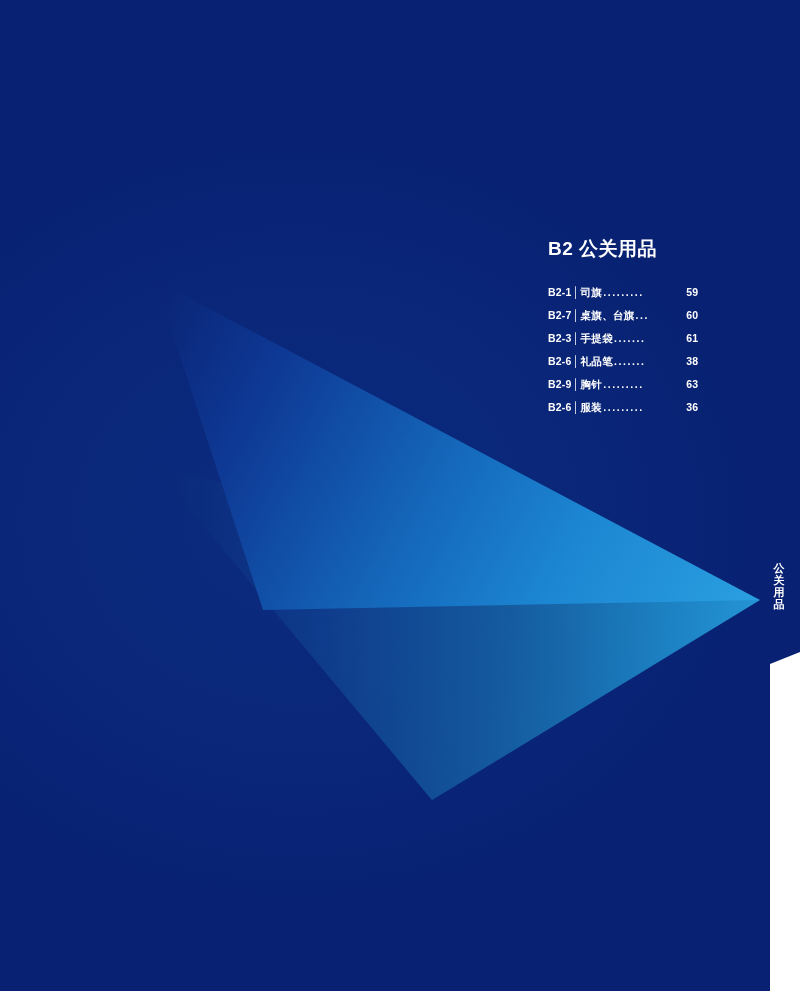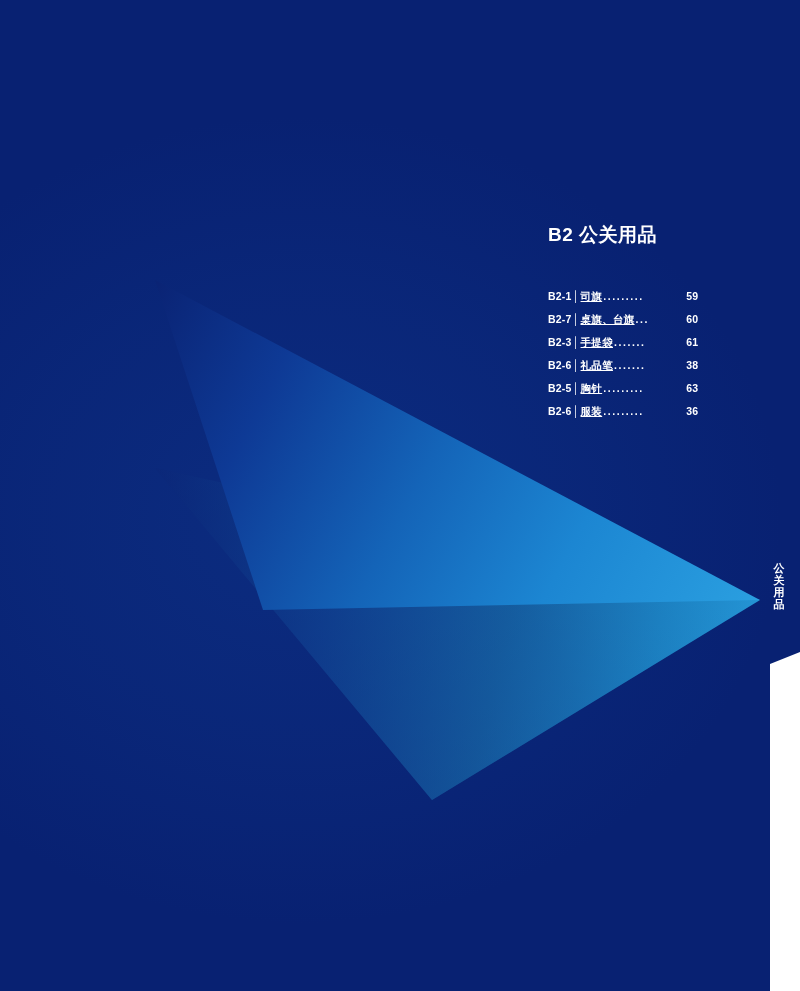--- a/index.html
+++ b/index.html
@@ -52,21 +52,21 @@
     top: 0;
     width: 800px;
     height: 991px;
     pointer-events: none;
   }
 
   
   .toc {
     position: absolute;
     left: 548px;
-    top: 224px;
+    top: 238px;
     width: 150px;
     color: #ffffff;
   }
   .toc-title {
     font-size: 19px;
     font-weight: bold;
     letter-spacing: 0.5px;
     line-height: 1.2;
     margin: 0 0 26px 0;
     white-space: nowrap;
@@ -83,33 +83,31 @@
     font-size: 10.5px;
     font-weight: bold;
     line-height: 1;
     height: 23px;
     color: #ffffff;
     white-space: nowrap;
   }
   .toc-code {
     flex: 0 0 auto;
     letter-spacing: 0.2px;
-    margin-top: 18px;
   }
   .toc-sep {
     flex: 0 0 auto;
     width: 9px;
     text-align: center;
     color: #ffffff;
     font-weight: normal;
   }
   .toc-name {
     flex: 0 0 auto;
     letter-spacing: 0.3px;
-    text-decoration: underline;
   }
   .toc-dots {
     flex: 1 1 auto;
     overflow: hidden;
     margin: 0 1px;
     letter-spacing: 1.6px;
     color: #ffffff;
     font-weight: bold;
     font-size: 10.5px;
     text-align: left;
@@ -199,21 +197,21 @@
         <span class="toc-page">61</span>
       </li>
       <li class="toc-row">
         <span class="toc-code">B2-6</span>
         <span class="toc-sep">│</span>
         <span class="toc-name">礼品笔</span>
         <span class="toc-dots">.......</span>
         <span class="toc-page">38</span>
       </li>
       <li class="toc-row">
-        <span class="toc-code">B2-5</span>
+        <span class="toc-code">B2-9</span>
         <span class="toc-sep">│</span>
         <span class="toc-name">胸针</span>
         <span class="toc-dots">.........</span>
         <span class="toc-page">63</span>
       </li>
       <li class="toc-row">
         <span class="toc-code">B2-6</span>
         <span class="toc-sep">│</span>
         <span class="toc-name">服装</span>
         <span class="toc-dots">.........</span>

